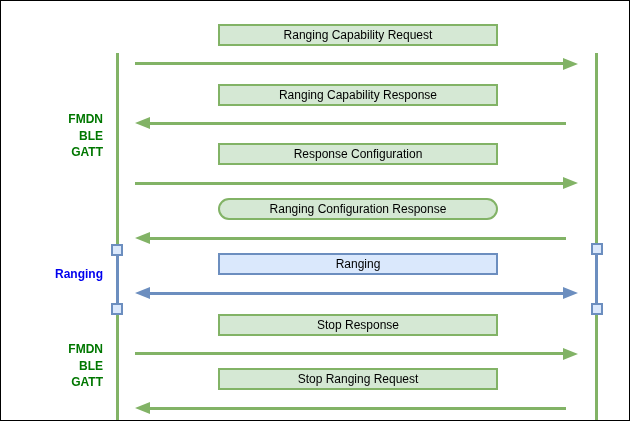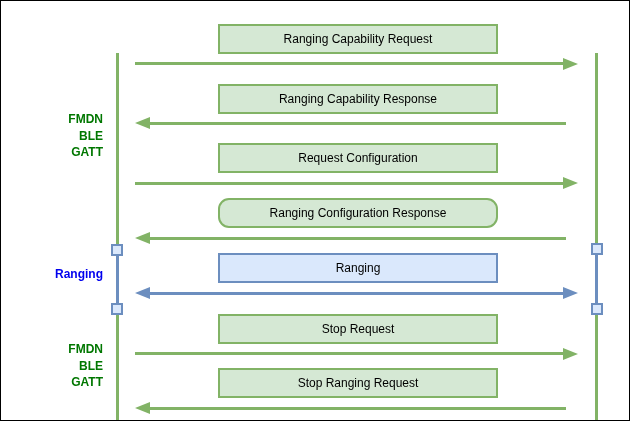--- a/index.html
+++ b/index.html
@@ -8,21 +8,21 @@
     border:1px solid #000; background:#fff; overflow:hidden;
     font-family:"Liberation Sans", sans-serif;
   }
   .lifeline { position:absolute; width:3px; top:52px; height:369px; background:var(--green-stroke); }
   .activation { position:absolute; width:3px; top:249px; height:59px; background:var(--blue-stroke); }
   .anchor {
     position:absolute; width:12px; height:12px; box-sizing:border-box;
     background:var(--blue-fill); border:2px solid var(--blue-stroke);
   }
   .msg-box {
-    position:absolute; left:217px; width:280px; height:30px; box-sizing:border-box;
+    position:absolute; left:217px; width:280px; height:22px; box-sizing:border-box;
     border:2px solid; display:flex; align-items:center; justify-content:center;
     font-size:12px; color:#000; white-space:nowrap;
   }
   .msg-box.green { background:var(--green-fill); border-color:var(--green-stroke); }
   .msg-box.blue  { background:var(--blue-fill);  border-color:var(--blue-stroke); }
   .arrow { position:absolute; left:134px; width:443px; height:12px; }
   .arrow .line { position:absolute; top:4.5px; height:3px; }
   .arrow.green .line { background:var(--green-stroke); }
   .arrow.blue  .line { background:var(--blue-stroke); }
   .head { position:absolute; top:0; width:0; height:0;
@@ -72,37 +72,37 @@
       <div class="msg-box green" style="top: 23px;">Ranging Capability Request</div>
       <div class="arrow green" style="top: 56.5px;">
         <div class="line" style="left: 0px; width: 429px;"></div>
         <div class="head right"></div>
       </div>
       <div class="msg-box green" style="top: 83px; text-align: center;">Ranging Capability Response</div>
       <div class="arrow green" style="top: 116px;">
         <div class="line" style="left: 14px; width: 417px;"></div>
         <div class="head left"></div>
       </div>
-      <div class="msg-box green" style="top: 142px;">Request Configuration</div>
+      <div class="msg-box green" style="top: 142px;">Response Configuration</div>
       <div class="arrow green" style="top: 176px;">
         <div class="line" style="left: 0px; width: 429px;"></div>
         <div class="head right"></div>
       </div>
       <div class="msg-box green" style="top: 197px; border-radius: 11px;">Ranging Configuration Response</div>
       <div class="arrow green" style="top: 231px;">
         <div class="line" style="left: 14px; width: 417px;"></div>
         <div class="head left"></div>
       </div>
       <div class="msg-box blue" style="top: 252px;">Ranging</div>
       <div class="arrow blue" style="top: 286px;">
         <div class="line" style="left: 14px; width: 415px;"></div>
         <div class="head right"></div>
         <div class="head left"></div>
       </div>
-      <div class="msg-box green" style="top: 313px;">Stop Request</div>
+      <div class="msg-box green" style="top: 313px;">Stop Response</div>
       <div class="arrow green" style="top: 346.5px;">
         <div class="line" style="left: 0px; width: 429px;"></div>
         <div class="head right"></div>
       </div>
       <div class="msg-box green" style="top: 367px;">Stop Ranging Request</div>
       <div class="arrow green" style="top: 401px;">
         <div class="line" style="left: 14px; width: 417px;"></div>
         <div class="head left"></div>
       </div>
     </div>

